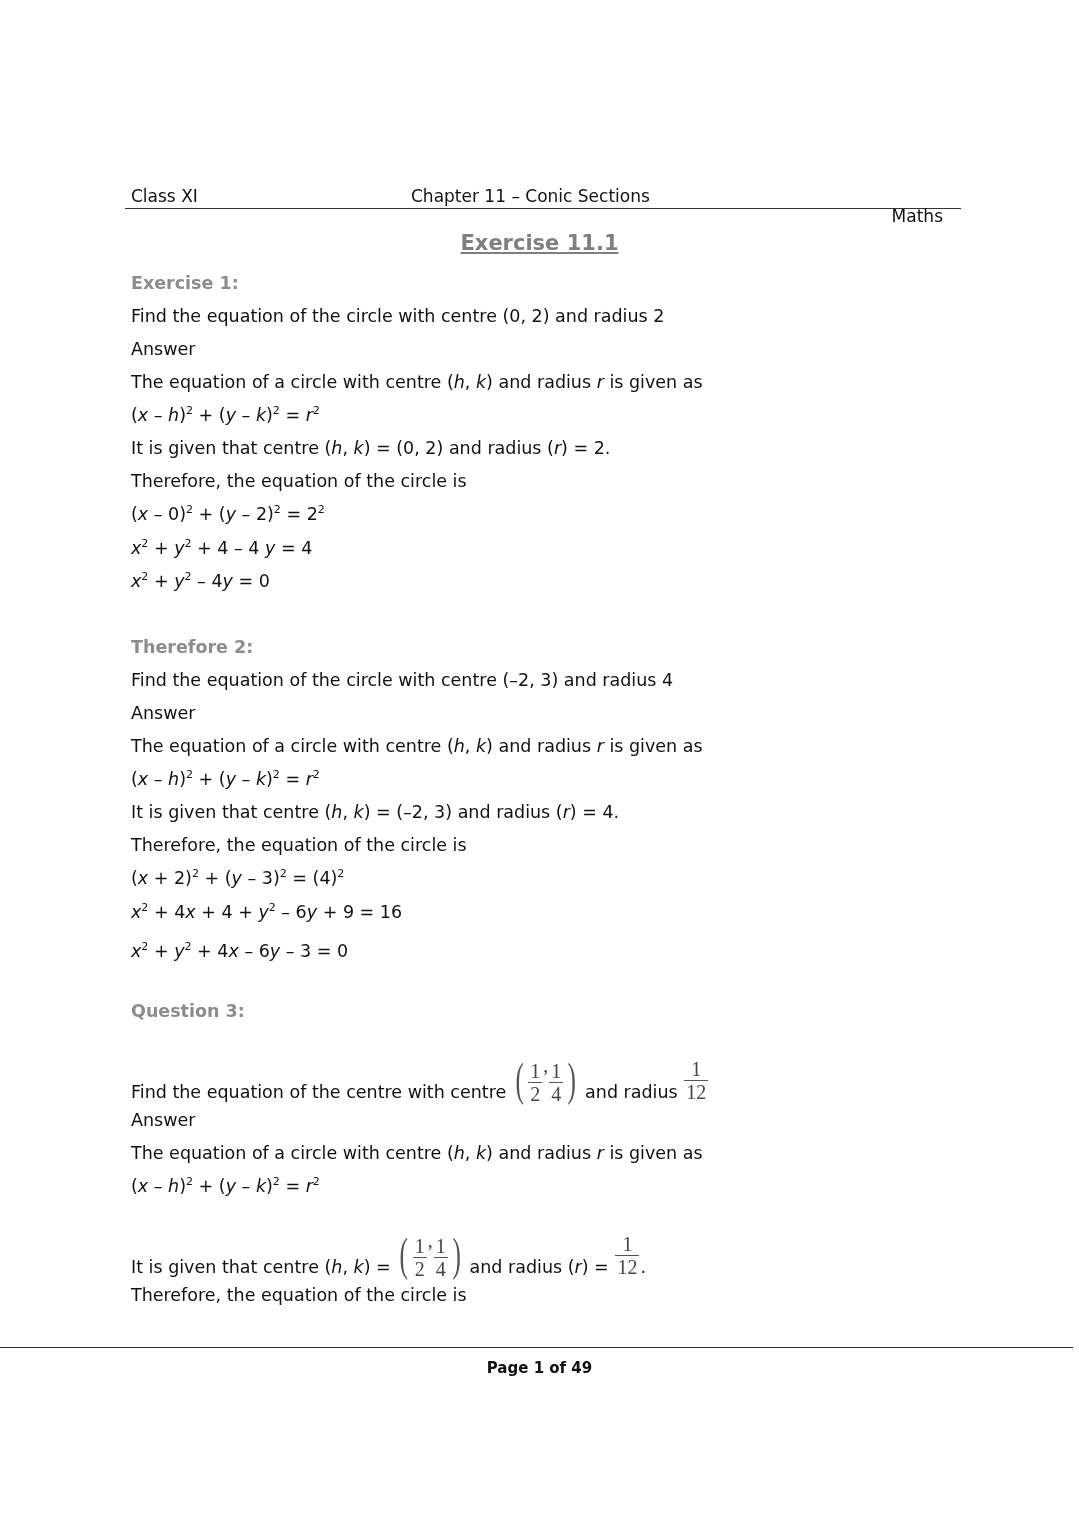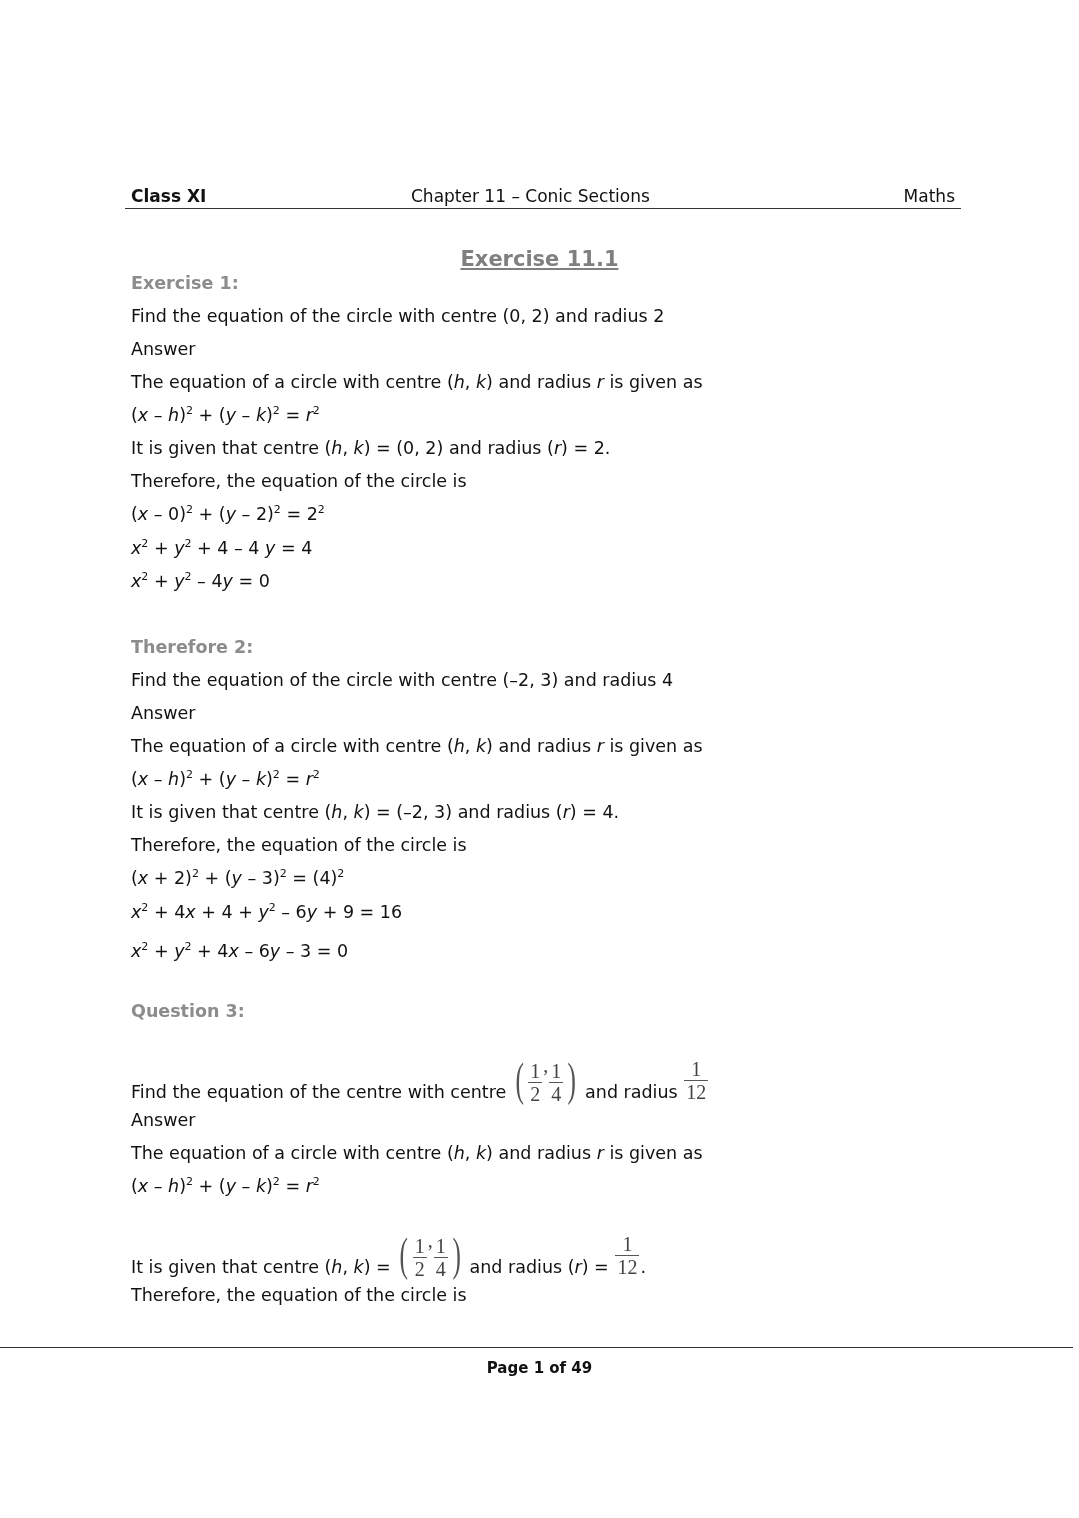--- a/index.html
+++ b/index.html
@@ -1,25 +1,25 @@
 <!DOCTYPE html>
 <html><head>
 <meta charset="utf-8">
 <style>
   html, body { margin: 0; padding: 0; background: #ffffff; }
   body { width: 1079px; height: 1518px; position: relative; overflow: hidden;
          font-family: "DejaVu Sans", sans-serif; color: #111111; }
   .page-header { position: absolute; left: 125px; top: 184px; width: 836px; height: 24px;
                  border-bottom: 1.5px solid #333; font-size: 17px; }
   .page-header span { position: absolute; top: 2px; white-space: nowrap; }
-  .hdr-left { left: 6px; font-weight: bold; }
+  .hdr-left { left: 6px; }
   .hdr-center { left: 286px; }
-  .hdr-right { right: 6px; }
+  .hdr-right { right: 18px; margin-top: 20px; }
   .exercise-title { position: absolute; left: 0; width: 1079px; top: 231px; text-align: center;
-                    font-size: 21px; font-weight: bold; color: #7f7f7f; text-decoration: underline; margin-top: 16px; }
+                    font-size: 21px; font-weight: bold; color: #7f7f7f; text-decoration: underline; }
   .line { position: absolute; left: 131px; font-size: 17.5px; white-space: nowrap; line-height: 22px; }
   .qhead { color: #8c8c8c; font-weight: bold; }
   sup { font-size: 11px; vertical-align: 7px; line-height: 0; }
   i { font-style: italic; }
   .frac-group { display: inline-block; position: relative; vertical-align: bottom;
                 font-family: "Liberation Serif", serif; color: #444; }
   .paren { display: inline-block; font-size: 46px; transform: scaleX(0.55); color: #555;
            line-height: 50px; vertical-align: bottom; font-family: "Liberation Serif", serif; }
   .frac { display: inline-block; text-align: center; font-size: 20px; line-height: 22px;
           vertical-align: bottom; margin: 0 1px; }

